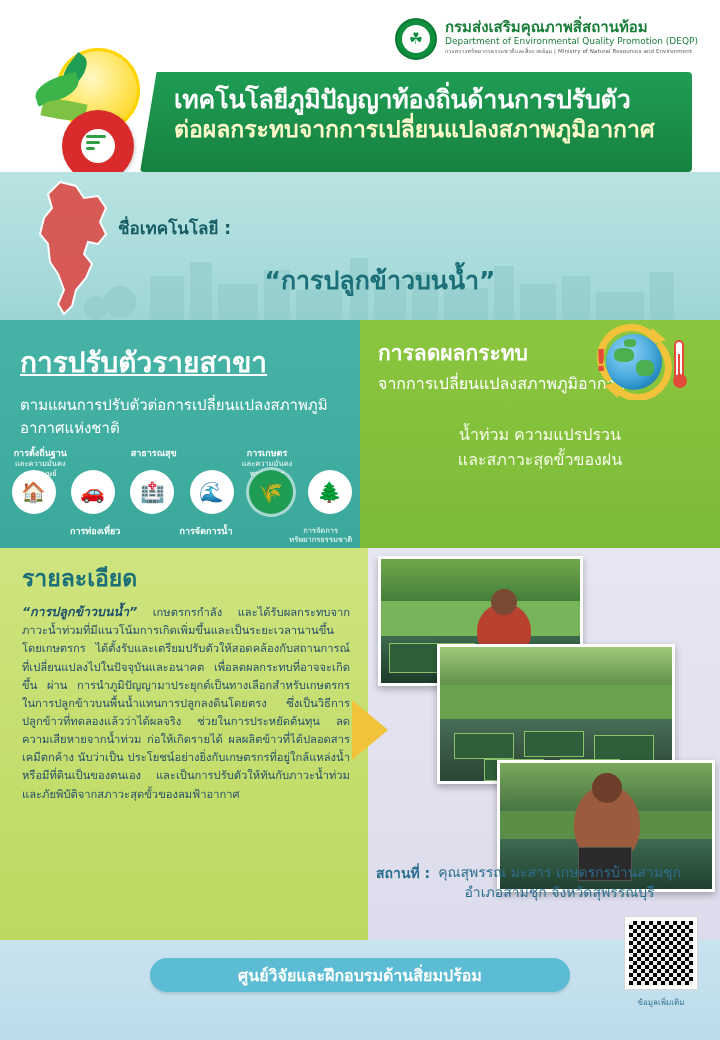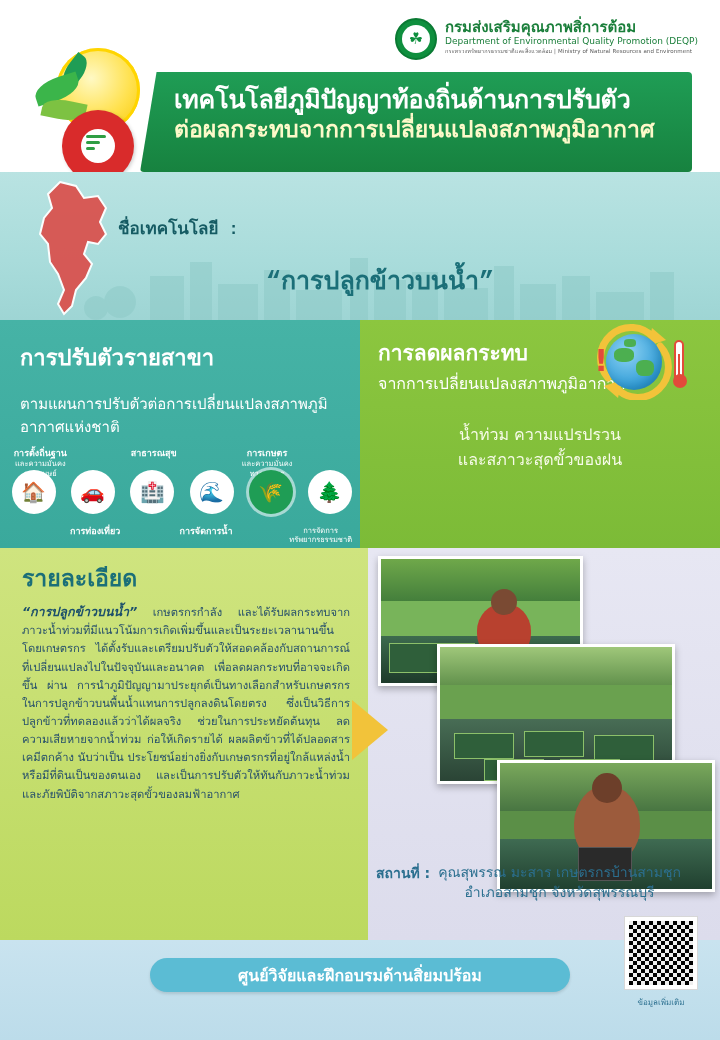--- a/index.html
+++ b/index.html
@@ -107,21 +107,20 @@
   .title-banner .t2 {
     font-size: 23px; font-weight: bold; line-height: 1.3; color: #fdf9c9;
   }
 
   
   .name-band {
     position: absolute; left: 0; top: 172px;
     width: 720px; height: 148px;
     background: linear-gradient(180deg, #b9e3e2 0%, #a9dcdb 60%, #9ed5d4 100%);
     overflow: hidden;
-    font-family: Liberation Mono, monospace;
   }
   .skyline {
     position: absolute; bottom: 0; left: 0; width: 720px; height: 70px;
     opacity: .5;
   }
   .thai-map {
     position: absolute; left: 14px; top: 6px;
     width: 120px; height: 140px;
     opacity: .95;
   }
@@ -142,21 +141,21 @@
     background: linear-gradient(180deg, #46b3a6 0%, #3aa99c 100%);
     padding: 20px 16px 10px 20px;
     color: #ffffff;
   }
   .panel-right {
     position: absolute; left: 360px; top: 320px; width: 360px; height: 228px;
     background: linear-gradient(180deg, #8cc63f 0%, #7cbb37 100%);
     padding: 20px 18px 10px 18px;
     color: #ffffff;
   }
-  .panel-left h2 { margin: 0 0 18px 0; font-size: 22px; font-weight: bold; }
+  .panel-left h2 { margin: 0 0 10px 0; font-size: 28px; font-weight: bold; text-decoration: underline; }
   .panel-left p  { margin: 0; font-size: 15px; line-height: 1.5; }
   .panel-right h2 { margin: 0; font-size: 21px; font-weight: bold; line-height: 1.3; }
   .panel-right .sub { margin-top: 6px; font-size: 16px; line-height: 1.4; }
   .panel-right .impacts {
     margin-top: 26px; text-align: center;
     font-size: 16px; color: #f7fbe9; line-height: 1.6;
   }
 
   .globe {
     position: absolute; right: 58px; top: 14px;
@@ -296,21 +295,21 @@
 
 <div id="poster">
 
   <div class="header">
 
     <div class="org-logo">
       <div class="org-seal">
         <div class="inner">☘</div>
       </div>
       <div class="org-text">
-        <div class="l1">กรมส่งเสริมคุณภาพสิ่การต้อม</div>
+        <div class="l1">กรมส่งเสริมคุณภาพสิ่สถานท้อม</div>
         <div class="l2">Department of Environmental Quality Promotion (DEQP)</div>
         <div class="l3">กระทรวงทรัพยากรธรรมชาติและสิ่งแวดล้อม | Ministry of Natural Resources and Environment</div>
       </div>
     </div>
 
     <div class="bulb-wrap">
       <div class="bulb"></div>
       <div class="bulb-neck"></div>
       <div class="leaf l3"></div>
       <div class="leaf l1"></div>

